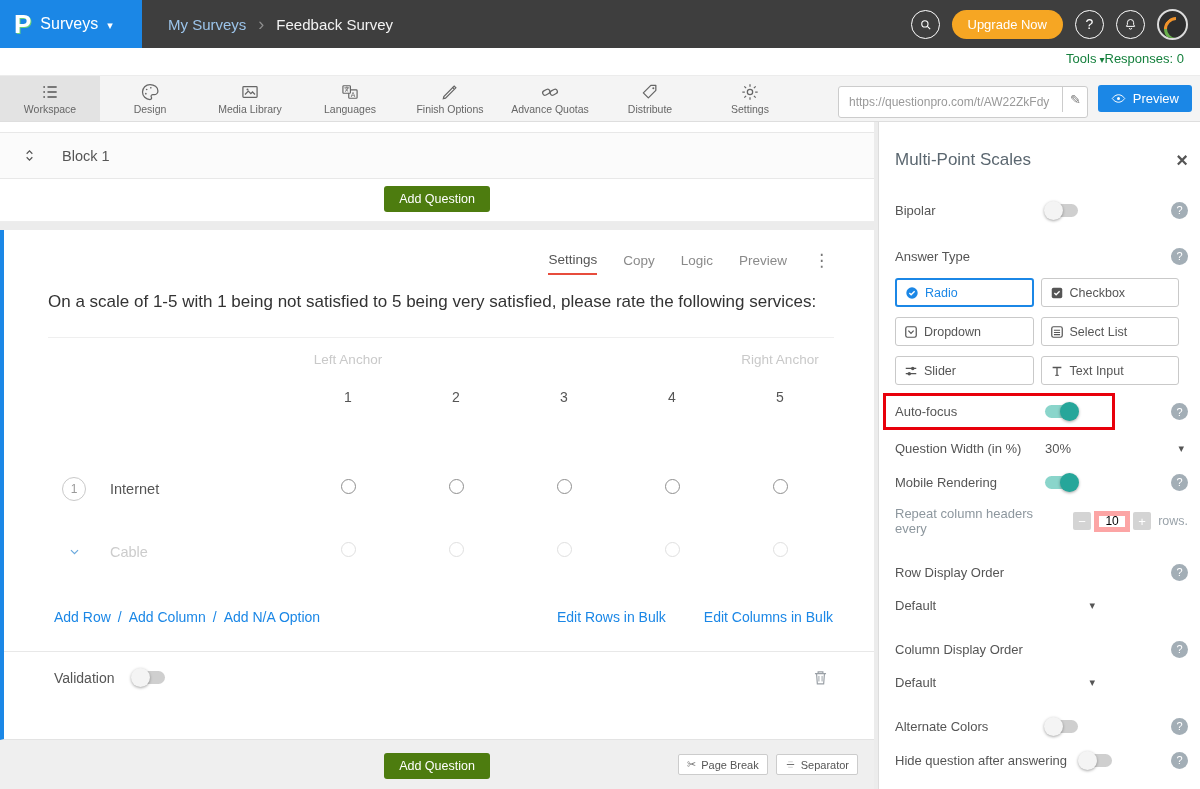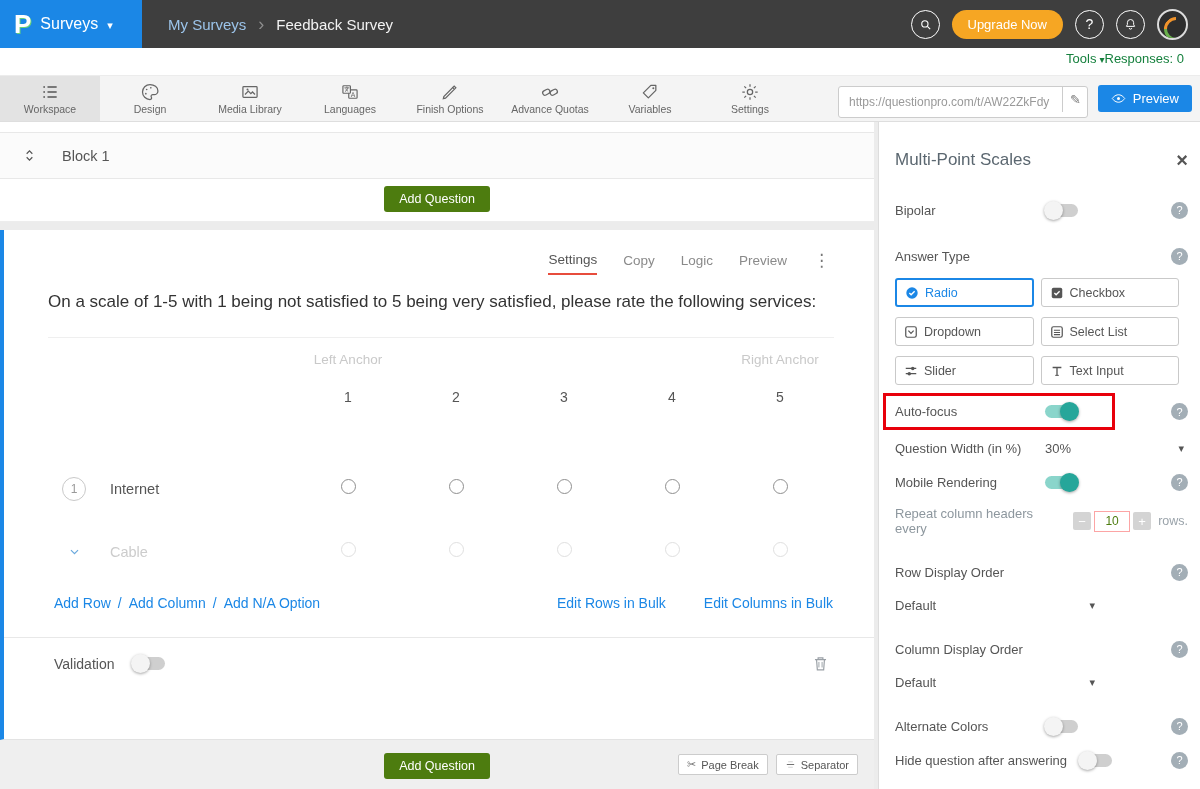--- a/index.html
+++ b/index.html
@@ -67,21 +67,21 @@
   .numbers-row .m-cell { color:#555; font-size:14px; }
   .option-row { margin-top:0; height:63px; }
   .rows-wrap { margin-top:52px; }
   .row-label-cell { display:flex; align-items:center; }
   .row-number { width:24px; height:24px; border:1px solid #c9c9c9; border-radius:50%; color:#999; font-size:12px; display:flex; align-items:center; justify-content:center; margin:0 24px 0 14px; flex:none; }
   .row-chevron { width:24px; margin:0 24px 0 14px; display:flex; justify-content:center; cursor:pointer; }
   .row-text { font-size:14.5px; color:#555; }
   .option-row.muted .row-text { color:#ccc; }
   .radio { width:15px; height:15px; border:1.5px solid #8f8f8f; border-radius:50%; background:#fff; display:inline-block; cursor:pointer; }
   .option-row.muted .radio { border-color:#e0e0e0; }
-  .links-row { display:flex; align-items:center; margin:12px 41px 0 50px; font-size:14px; }
+  .links-row { display:flex; align-items:center; margin:26px 41px 0 50px; font-size:14px; }
   .links-left { display:flex; gap:7px; color:#1B87E6; }
   .links-left span { cursor:pointer; }
   .links-left .sep { color:#1B87E6; cursor:default; }
   .links-right { margin-left:auto; display:flex; gap:38px; color:#1B87E6; }
   .links-right span { cursor:pointer; }
   .validation-row { border-top:1px solid #e8e8e8; margin-top:26px; padding:16px 44px 0 50px; display:flex; align-items:center; gap:18px; }
   .validation-label { font-size:14px; color:#555; }
   .trash { margin-left:auto; cursor:pointer; display:flex; }
   .trash svg { width:19px; height:19px; }
   
@@ -116,21 +116,21 @@
   .highlight .side-label { min-width:150px; }
   
   .qw-row { margin-bottom:14px; }
   .qw-caret, .sel-caret { color:#555; font-size:11px; }
   .qw-caret { position:absolute; right:4px; }
   .mr-row { margin-bottom:14px; }
   .rep-row { margin-bottom:26px; color:#8d979e; }
   .rep-row .side-label.natural { color:#8d979e; }
   .stepper { display:flex; align-items:center; gap:3px; margin-right:7px; }
   .step-btn { width:18px; height:18px; background:#d4d4d4; color:#fff; font-size:13px; display:flex; align-items:center; justify-content:center; border-radius:2px; cursor:pointer; }
-  .step-input { width:36px; height:21px; border:1px solid #fca5a5; text-align:center; font-size:12px; color:#4d7c0f; font-family:inherit; }
+  .step-input { width:36px; height:21px; border:5px solid #fca5a5; text-align:center; font-size:12px; color:#000000; font-family:inherit; }
   .rep-suffix { font-size:12.5px; color:#9aa3aa; }
   .order-label-row { margin-bottom:16px; }
   .select-row { width:200px; display:flex; align-items:center; justify-content:space-between; margin-bottom:26px; font-size:13px; color:#555; cursor:pointer; }
   .ac-row { margin-bottom:14px; }
   .side-row .toggle { margin-left:0; }
 </style>
 </head>
 <body>
 
 <header class="topbar">
@@ -215,21 +215,21 @@
         <rect x="3" y="9.5" width="9" height="5.5" rx="2.7" fill="none" stroke="#666" stroke-width="1.5" transform="rotate(-28 7.5 12.2)"></rect>
         <rect x="12" y="9.5" width="9" height="5.5" rx="2.7" fill="none" stroke="#666" stroke-width="1.5" transform="rotate(-28 16.5 12.2)"></rect>
       </svg>
     <span class="tool-label">Advance Quotas</span>
   </div>
   <div class="tool-item">
     <svg viewBox="0 0 24 24">
         <path d="M13 4h6v6L10 19l-6-6z" fill="none" stroke="#666" stroke-width="1.5" stroke-linejoin="round"></path>
         <circle cx="16" cy="7.5" r="1.2" fill="#666"></circle>
       </svg>
-    <span class="tool-label">Variables</span>
+    <span class="tool-label">Distribute</span>
   </div>
   <div class="tool-item">
     <svg viewBox="0 0 24 24">
         <circle cx="12" cy="12" r="3.2" fill="none" stroke="#666" stroke-width="1.5"></circle>
         <path d="M12 2.8v3M12 18.2v3M2.8 12h3M18.2 12h3M5.2 5.2l2.1 2.1M16.7 16.7l2.1 2.1M18.8 5.2l-2.1 2.1M7.3 16.7l-2.1 2.1" stroke="#666" stroke-width="1.5"></path>
       </svg>
     <span class="tool-label">Settings</span>
   </div>
   <div class="url-wrap">
     <input class="url-input" type="text" value="https://questionpro.com/t/AW22ZkFdy" style="">

